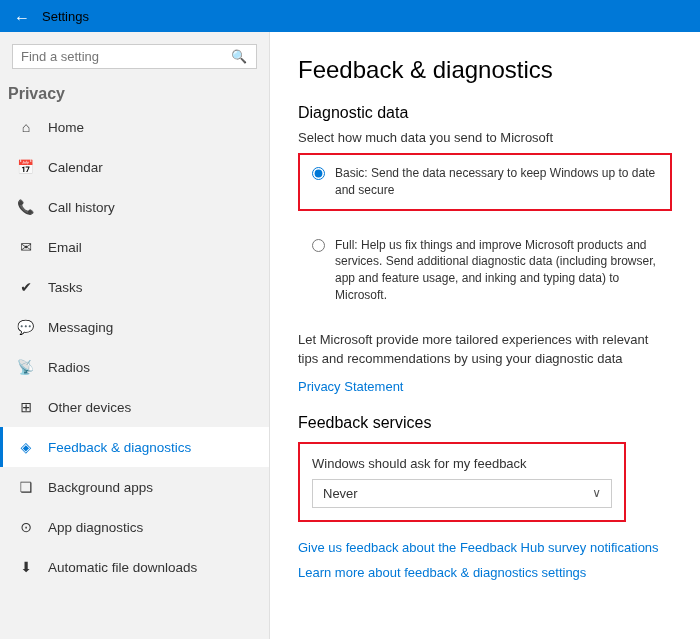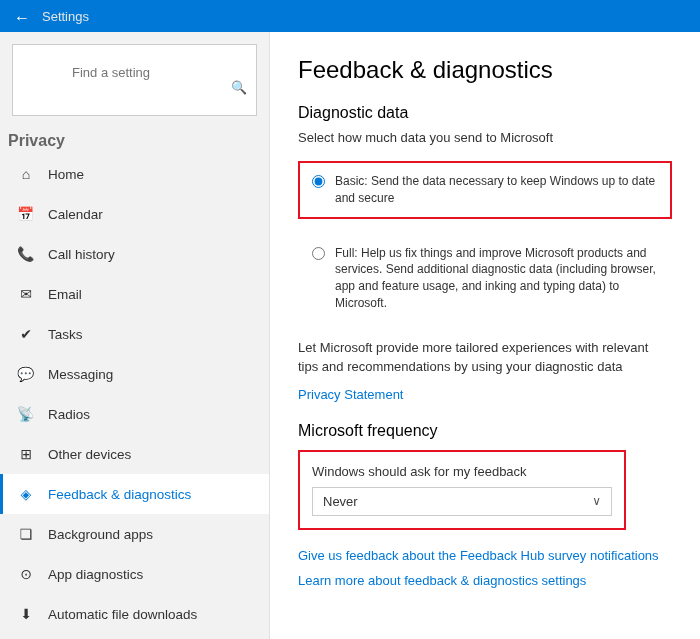--- a/index.html
+++ b/index.html
@@ -27,46 +27,45 @@
       width: 28px;
       height: 28px;
       display: flex;
       align-items: center;
       justify-content: center;
       cursor: pointer;
       color: #fff;
       font-size: 16px;
     }
     .titlebar-title {
-      color: #e5e5e5;
+      color: #000000;
       font-size: 13px;
       margin-left: 6px;
     }
     
     .main-layout {
       display: flex;
       flex: 1;
       overflow: hidden;
     }
     
     .sidebar {
       width: 270px;
       flex-shrink: 0;
       background: #f2f2f2;
       overflow-y: auto;
       border-right: 1px solid #e0e0e0;
     }
     .sidebar-search {
       margin: 12px 12px 8px 12px;
       display: flex;
-      align-items: flex-end;
+      align-items: center;
       background: #fff;
       border: 1px solid #ccc;
-      padding: 20px 8px;
-      flex-direction: column;
+      padding: 4px 8px;
     }
     .sidebar-search input {
       border: none;
       outline: none;
       flex: 1;
       font-size: 13px;
       background: transparent;
       color: #555;
     }
     .sidebar-search-icon {
@@ -119,21 +118,21 @@
     .section-title {
       font-size: 16px;
       font-weight: 400;
       color: #000;
       margin-bottom: 8px;
       margin-top: 4px;
     }
     .section-subtitle {
       font-size: 13px;
       color: #333;
-      margin-bottom: 16px;
+      margin-bottom: 8px;
     }
     
     .radio-option {
       display: flex;
       align-items: flex-start;
       margin-bottom: 14px;
       padding: 10px 12px;
       border: 2px solid transparent;
     }
     .radio-option.selected {
@@ -319,21 +318,21 @@
       <input type="radio" name="diag" style="">
       <span class="radio-label">Full: Help us fix things and improve Microsoft products and services. Send additional diagnostic data (including browser, app and feature usage, and inking and typing data) to Microsoft.</span>
     </div>
 
     <div class="description-text">Let Microsoft provide more tailored experiences with relevant tips and recommendations by using your diagnostic data</div>
 
 
     <a class="privacy-link">Privacy Statement</a>
 
     <div class="feedback-section">
-      <div class="section-title">Microsoft frequency</div>
+      <div class="section-title">Feedback services</div>
 
       <div class="feedback-box">
         <div class="feedback-box-label">Windows should ask for my feedback</div>
         <div class="select-wrapper">
           <span class="select-value">Never</span>
           <span class="select-chevron">∨</span>
         </div>
       </div>
     </div>
 

